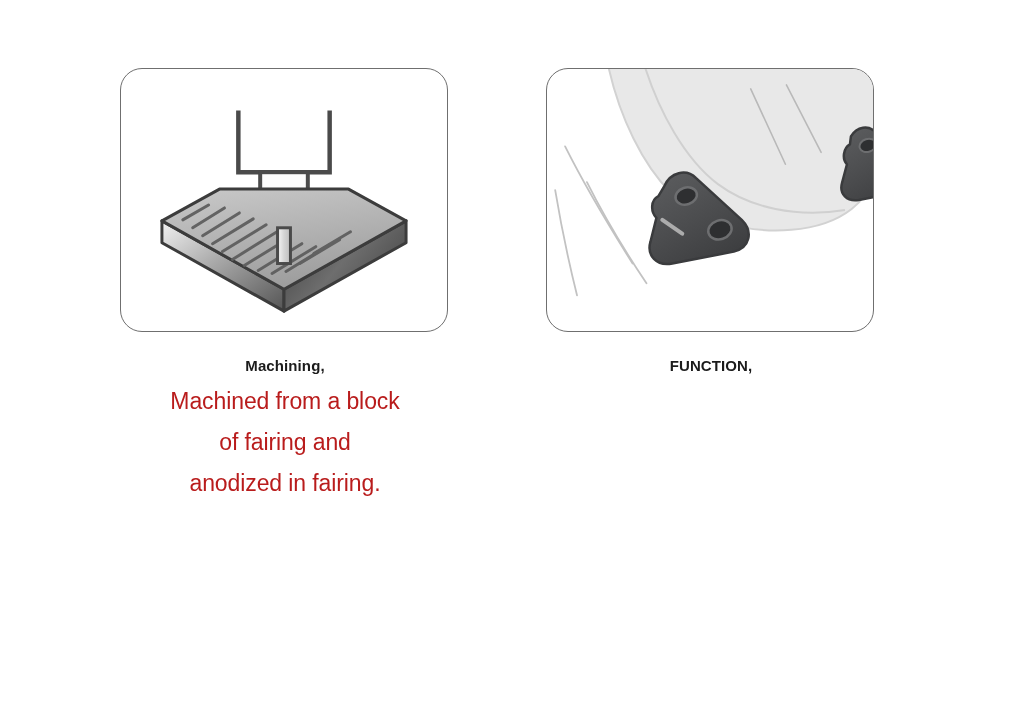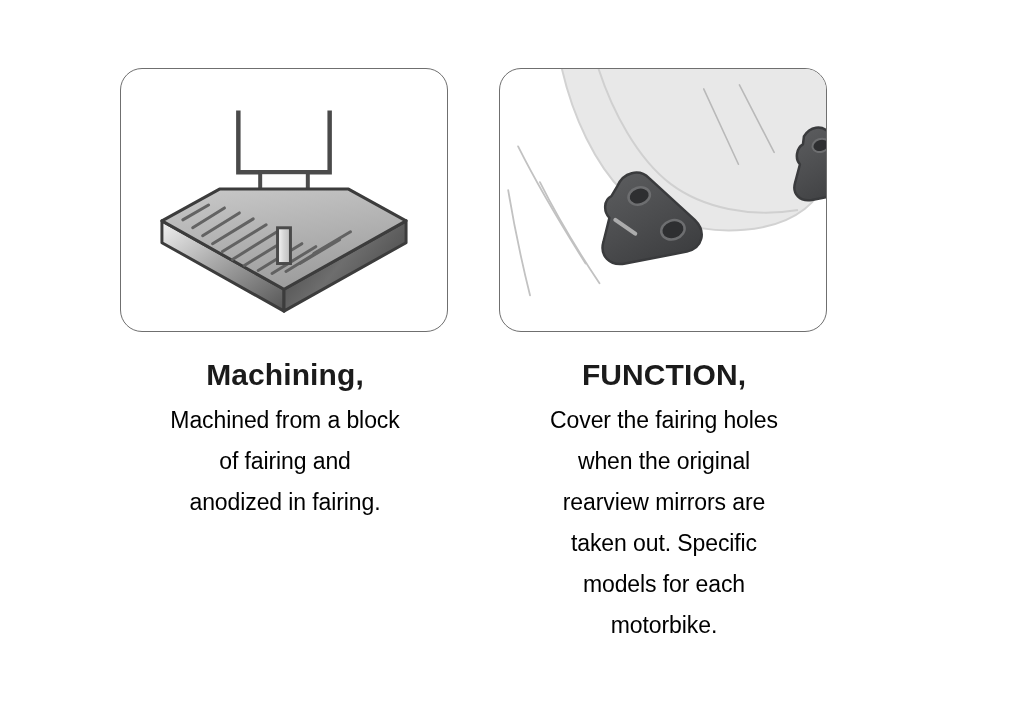--- a/index.html
+++ b/index.html
@@ -29,21 +29,21 @@
     width: 1024px;
     height: 701px;
   }
 
   .feature-col {
     position: absolute;
     top: 68px;
     width: 330px;
   }
   .feature-col.col-left  { left: 120px; }
-  .feature-col.col-right { left: 499px; }
+  .feature-col.col-right { left: 546px; }
 
   
   .icon-card {
     position: relative;
     width: 328px;
     height: 264px;
     box-sizing: border-box;
     border: 1.6px solid #6f6f6f;
     border-radius: 22px;
     background: #ffffff;
@@ -51,31 +51,31 @@
   }
   .icon-card svg { display: block; width: 100%; height: 100%; }
 
   
   .feature-text {
     margin-top: 24px;
     text-align: center;
     width: 330px;
   }
   .feature-heading {
-    font-size: 30px;
+    font-size: 15px;
     font-weight: bold;
     color: #1b1b1b;
     letter-spacing: 0.1px;
     line-height: 1.28;
     margin: 0 0 6px 0;
   }
   .feature-body {
     font-size: 23px;
     font-weight: normal;
-    color: #000000;
+    color: #b91c1c;
     line-height: 1.78;
     margin: 0;
     letter-spacing: -0.1px;
   }
   .feature-body .bodyline { display: block; }
 </style>
 </head>
 <body>
 
 <div class="page">
@@ -201,25 +201,17 @@
                    L314 132
                    C302 134 294 126 297 115
                    L302 96
                    C297 91 298 80 305 76 Z" fill="url(#capGrad)" stroke="#3a3b3d" stroke-width="2.5" stroke-linejoin="round"></path>
           <ellipse cx="323" cy="77" rx="8.5" ry="6.5" transform="rotate(-18 323 77)" fill="#2e2f31" stroke="#6d6e70" stroke-width="2"></ellipse>
         </svg>
       </div>
 
       <div class="feature-text">
         <p class="feature-heading">FUNCTION,</p>
-        <p class="feature-body">
-          <span class="bodyline">Cover the fairing holes</span>
-          <span class="bodyline">when the original</span>
-          <span class="bodyline">rearview mirrors are</span>
-          <span class="bodyline">taken out. Specific</span>
-          <span class="bodyline">models for each</span>
-          <span class="bodyline">motorbike.</span>
-        </p>
       </div>
     </div>
 
   </div>
 </div>
 
 </body></html>

